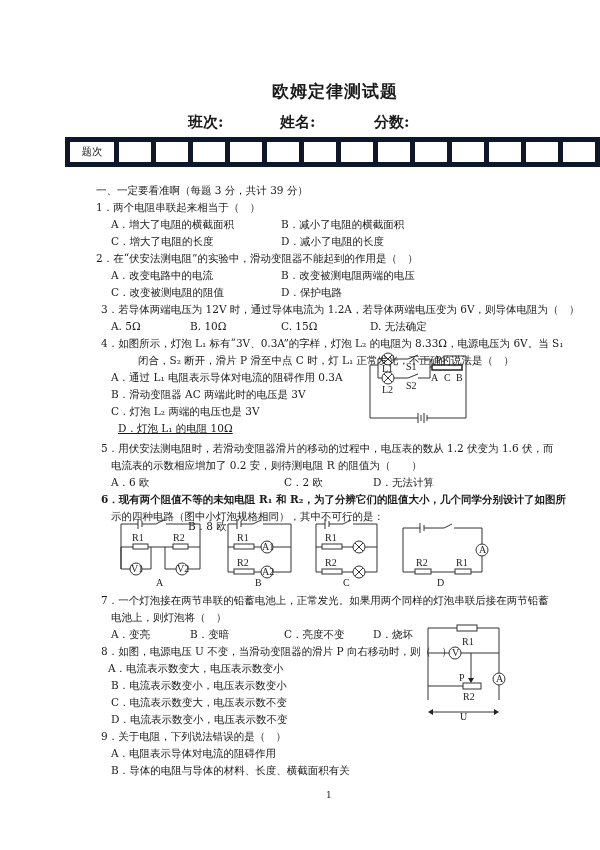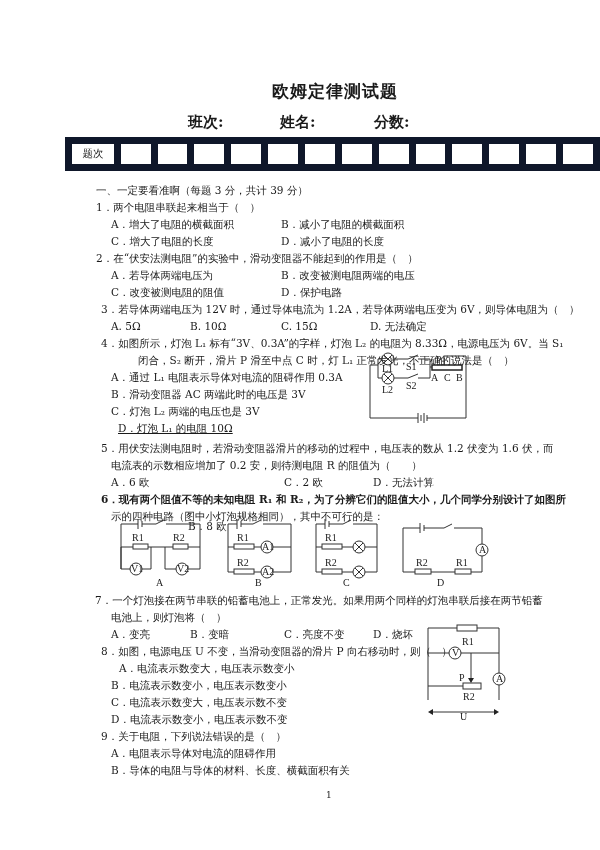--- a/index.html
+++ b/index.html
@@ -3,21 +3,21 @@
 <meta charset="utf-8">
 <style>
   html, body { margin:0; padding:0; background:#ffffff; }
   body { width:600px; height:850px; position:relative; overflow:hidden;
          font-family:"DejaVu Serif", "Liberation Serif", serif; color:#1a1a1a; }
   .abs { position:absolute; white-space:nowrap;padding-left:28px; }
   .title { font-family:"DejaVu Sans", sans-serif; font-size:17px; font-weight:bold; letter-spacing:1px; }
   .info { font-size:15px; font-weight:bold; }
   .line { font-size:10.5px; line-height:14px; }
   table.ans { position:absolute; left:65px; top:137px; border-collapse:collapse; }
-  table.ans td { border:7px solid #0f172a; width:32px; height:20px; padding:0; font-size:10.5px; text-align:center; }
+  table.ans td { border:5px solid #0f172a; width:32px; height:20px; padding:0; font-size:10.5px; text-align:center; }
   table.ans td.hd { width:44px; }
   svg { position:absolute; overflow:visible; }
   svg .w { stroke:#333; stroke-width:1; fill:none; }
   svg text { font-family:"Liberation Serif", serif; font-size:10px; fill:#222; }
   .pg { font-size:9px; }
 </style>
 </head>
 <body>
 
 <div class="abs title" style="left:244px;top:80px;">欧姆定律测试题</div>
@@ -48,21 +48,21 @@
 
 <div class="abs line" style="left:68px;top:183px;">一、一定要看准啊（每题 3 分，共计 39 分）</div>
 
 <div class="abs line" style="left:68px;top:200px;">1．两个电阻串联起来相当于（　）</div>
 <div class="abs line" style="left:83px;top:217px;">A．增大了电阻的横截面积</div>
 <div class="abs line" style="left:253px;top:217px;">B．减小了电阻的横截面积</div>
 <div class="abs line" style="left:83px;top:234px;">C．增大了电阻的长度</div>
 <div class="abs line" style="left:253px;top:234px;">D．减小了电阻的长度</div>
 
 <div class="abs line" style="left:68px;top:251px;">2．在“伏安法测电阻”的实验中，滑动变阻器不能起到的作用是（　）</div>
-<div class="abs line" style="left:83px;top:268px;">A．若导体两端电压为</div>
+<div class="abs line" style="left:83px;top:268px;">A．改变电路中的电流</div>
 <div class="abs line" style="left:253px;top:268px;">B．改变被测电阻两端的电压</div>
 <div class="abs line" style="left:83px;top:285px;">C．改变被测电阻的阻值</div>
 <div class="abs line" style="left:253px;top:285px;">D．保护电路</div>
 
 <div class="abs line" style="left:73px;top:302px;">3．若导体两端电压为 12V 时，通过导体电流为 1.2A，若导体两端电压变为 6V，则导体电阻为（　）</div>
 <div class="abs line" style="left:83px;top:319px;">A. 5Ω</div>
 <div class="abs line" style="left:162px;top:319px;">B. 10Ω</div>
 <div class="abs line" style="left:253px;top:319px;">C. 15Ω</div>
 <div class="abs line" style="left:342px;top:319px;">D. 无法确定</div>
 
@@ -207,29 +207,29 @@
   <line class="w" x1="3" y1="52" x2="82" y2="52"></line>
   <rect x="15" y="49" width="16" height="5" fill="#fff" stroke="#333"></rect>
   <rect x="55" y="49" width="16" height="5" fill="#fff" stroke="#333"></rect>
   <circle cx="82" cy="30" r="6" fill="#fff" stroke="#333"></circle>
   <text x="79" y="33" font-size="7">A</text>
   <text x="16" y="46">R2</text>
   <text x="56" y="46">R1</text>
   <text x="37" y="66">D</text>
 </svg>
 
-<div class="abs line" style="left:67px;top:593px;">7．一个灯泡接在两节串联的铅蓄电池上，正常发光。如果用两个同样的灯泡串联后接在两节铅蓄</div>
+<div class="abs line" style="left:73px;top:593px;">7．一个灯泡接在两节串联的铅蓄电池上，正常发光。如果用两个同样的灯泡串联后接在两节铅蓄</div>
 <div class="abs line" style="left:83px;top:610px;">电池上，则灯泡将（　）</div>
 <div class="abs line" style="left:83px;top:627px;">A．变亮</div>
 <div class="abs line" style="left:162px;top:627px;">B．变暗</div>
 <div class="abs line" style="left:256px;top:627px;">C．亮度不变</div>
 <div class="abs line" style="left:345px;top:627px;">D．烧坏</div>
 
 <div class="abs line" style="left:73px;top:644px;">8．如图，电源电压 U 不变，当滑动变阻器的滑片 P 向右移动时，则（　）</div>
-<div class="abs line" style="left:91px;top:661px;text-align:center;">A．电流表示数变大，电压表示数变小</div>
+<div class="abs line" style="left:80px;top:661px;text-align:center;">A．电流表示数变大，电压表示数变小</div>
 <div class="abs line" style="left:83px;top:678px;">B．电流表示数变小，电压表示数变小</div>
 <div class="abs line" style="left:83px;top:695px;">C．电流表示数变大，电压表示数不变</div>
 <div class="abs line" style="left:83px;top:712px;">D．电流表示数变小，电压表示数不变</div>
 
 <svg style="left:425px;top:625px;" width="80" height="95">
   <line class="w" x1="3" y1="3" x2="3" y2="75"></line>
   <line class="w" x1="3" y1="3" x2="32" y2="3"></line>
   <rect x="32" y="0" width="20" height="6" fill="#fff" stroke="#333"></rect>
   <line class="w" x1="52" y1="3" x2="74" y2="3"></line>
   <line class="w" x1="74" y1="3" x2="74" y2="75"></line>

